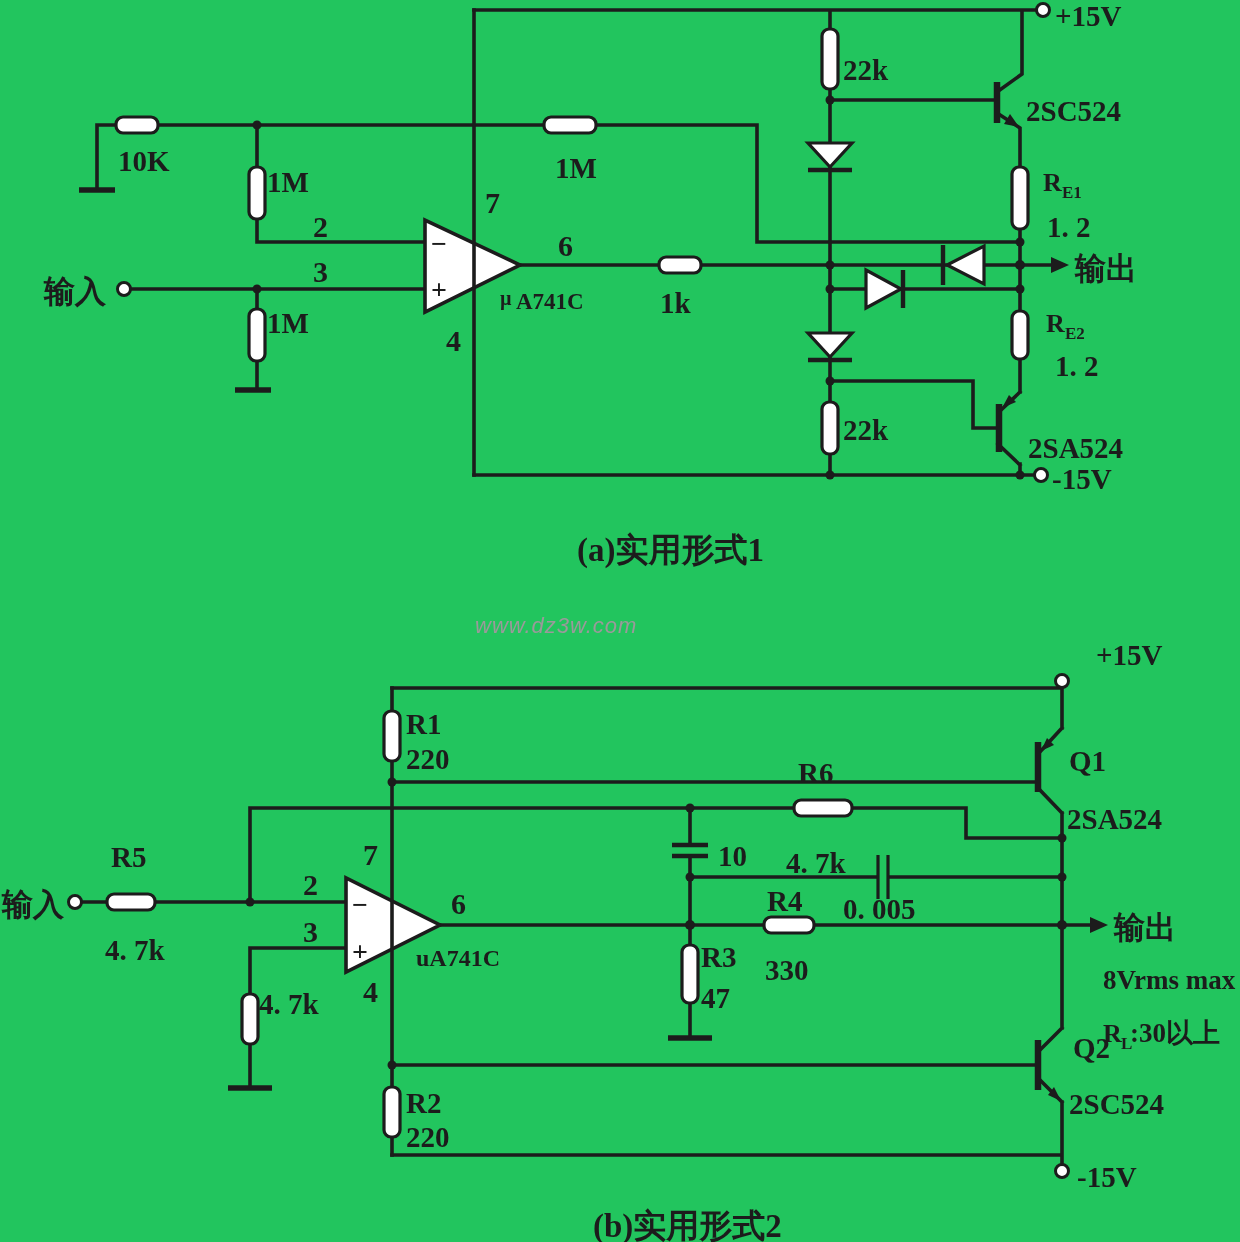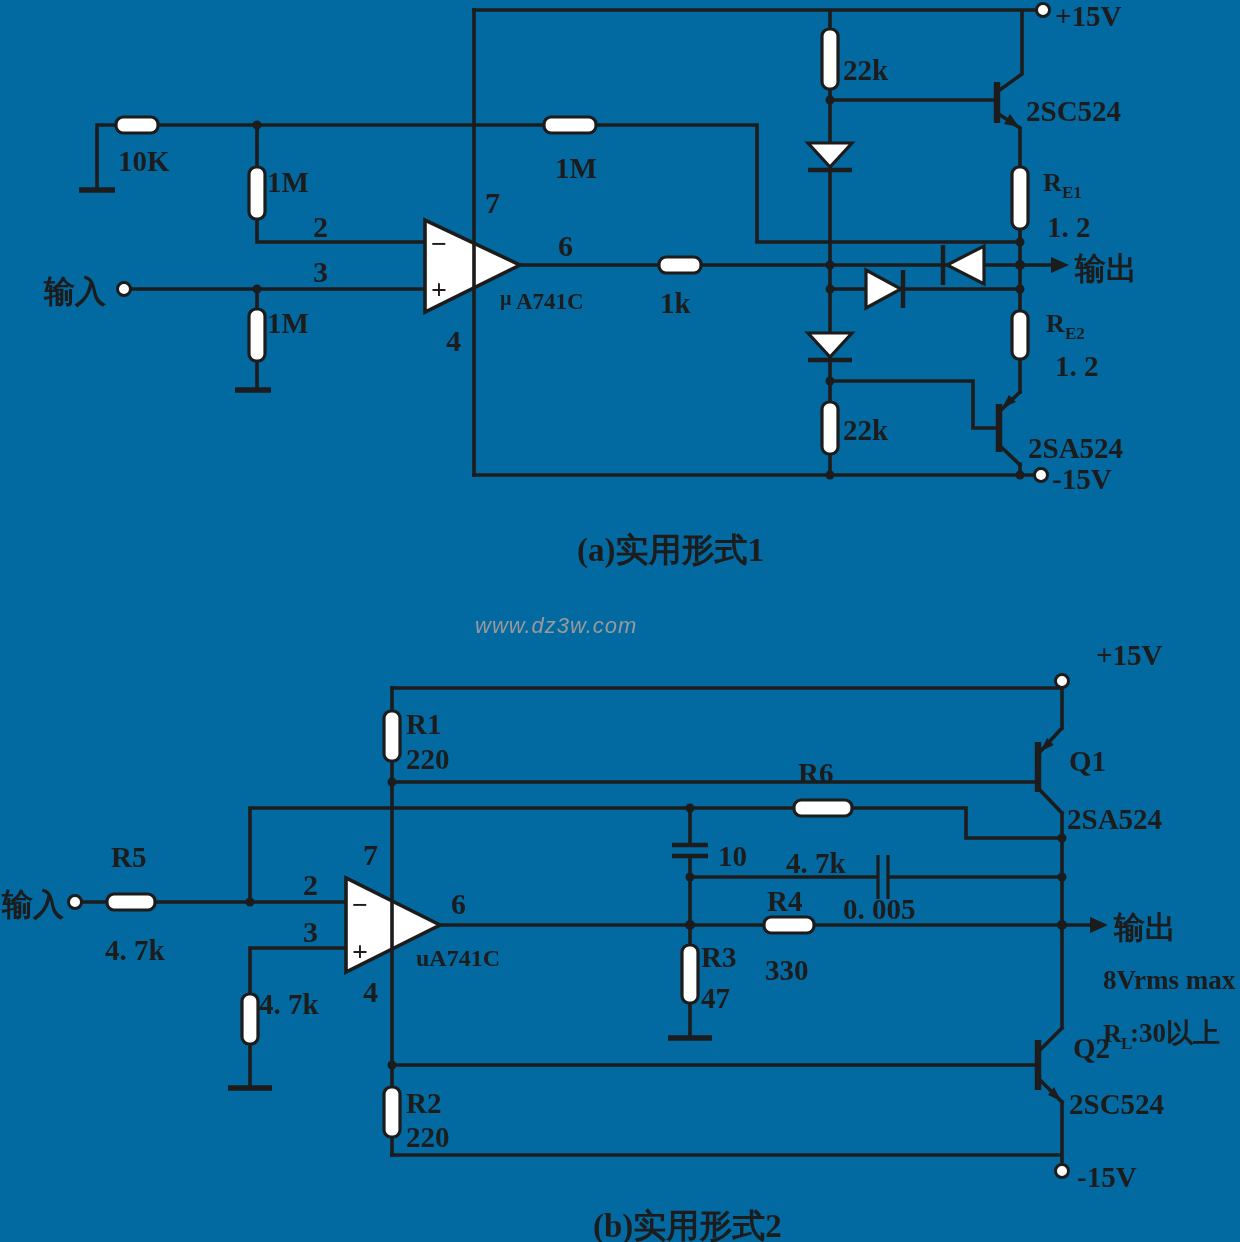--- a/index.html
+++ b/index.html
@@ -1,16 +1,16 @@
 <!DOCTYPE html>
 <html><head>
 <meta charset="utf-8">
 <style>
   html,body{margin:0;padding:0;background:#ffffff;}
-  .stage{position:relative;width:1240px;height:1242px;background:#0369a1;overflow:hidden;}
+  .stage{position:relative;width:1240px;height:1242px;background:#22c55e;overflow:hidden;}
   svg{display:block;}
   .wire{stroke:#1c1c1c;stroke-width:3.6;fill:none;stroke-linecap:square;}
   .thin{stroke:#1c1c1c;stroke-width:3.2;fill:none;}
   .sym{stroke:#1c1c1c;stroke-width:3.2;fill:#ffffff;}
   .bar{stroke:#1c1c1c;stroke-width:4.4;fill:none;stroke-linecap:butt;}
   .tbar{stroke:#1c1c1c;stroke-width:6.5;fill:none;stroke-linecap:butt;}
   .gnd{stroke:#1c1c1c;stroke-width:5.5;fill:none;stroke-linecap:butt;}
   .dot{fill:#1c1c1c;stroke:none;}
   .term{fill:#ffffff;stroke:#1c1c1c;stroke-width:3;}
   .ah{fill:#1c1c1c;stroke:none;}

